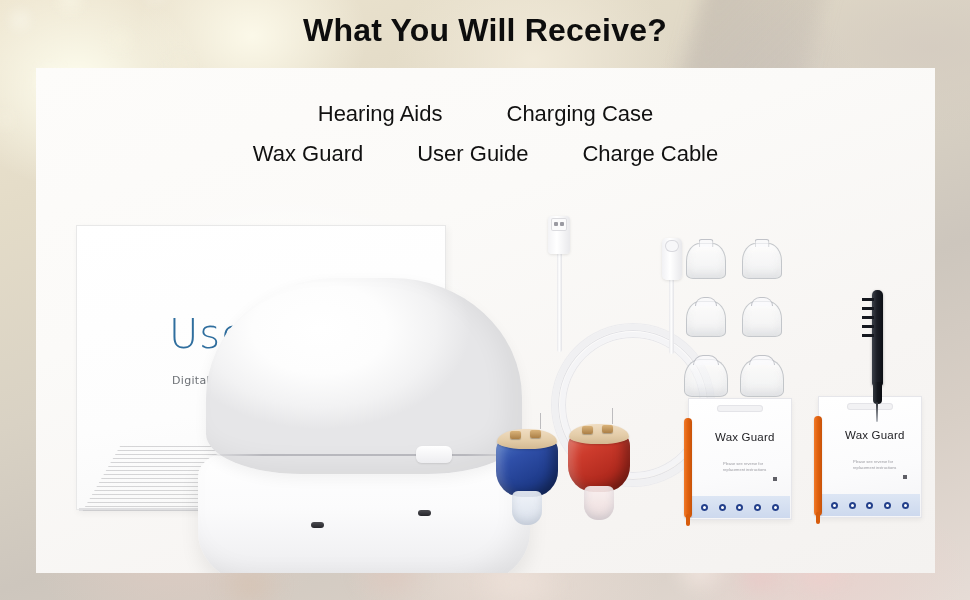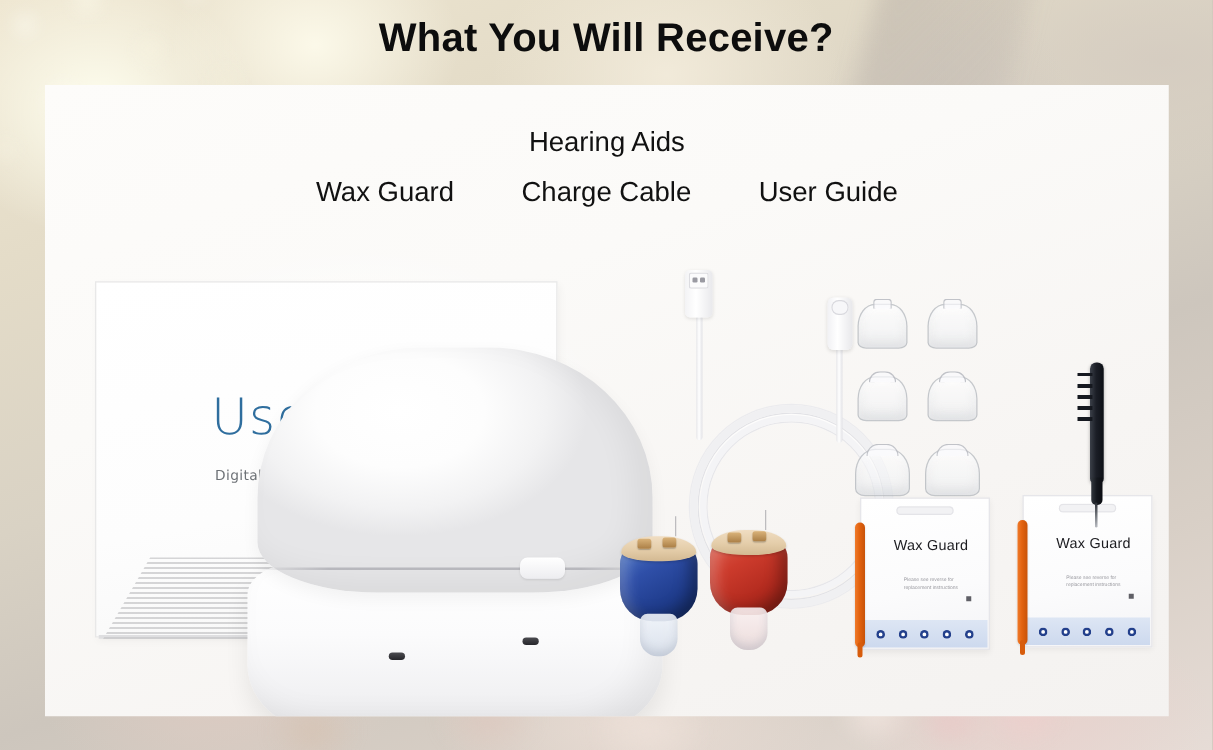--- a/index.html
+++ b/index.html
@@ -349,25 +349,26 @@
   </div>
 
   <div class="title">What You Will Receive?</div>
 
   <div class="panel">
     <div class="panel-glow"></div>
 
     <div class="labels">
       <div class="label-row r1">
         <span class="label">Hearing Aids</span>
+        <span class="label">Charging Case</span>
       </div>
       <div class="label-row r2">
         <span class="label">Wax Guard</span>
+        <span class="label">User Guide</span>
         <span class="label">Charge Cable</span>
-        <span class="label">User Guide</span>
       </div>
     </div>
 
     <div class="manual">
       <div class="manual-title">User</div>
       <div class="manual-sub">Digital Rech</div>
     </div>
     <div class="manual-edge" style="position:absolute;left:43px;top:440px;"></div>
     <div class="manual-pages" style="position:absolute;left:46px;top:378px;"></div>
 

